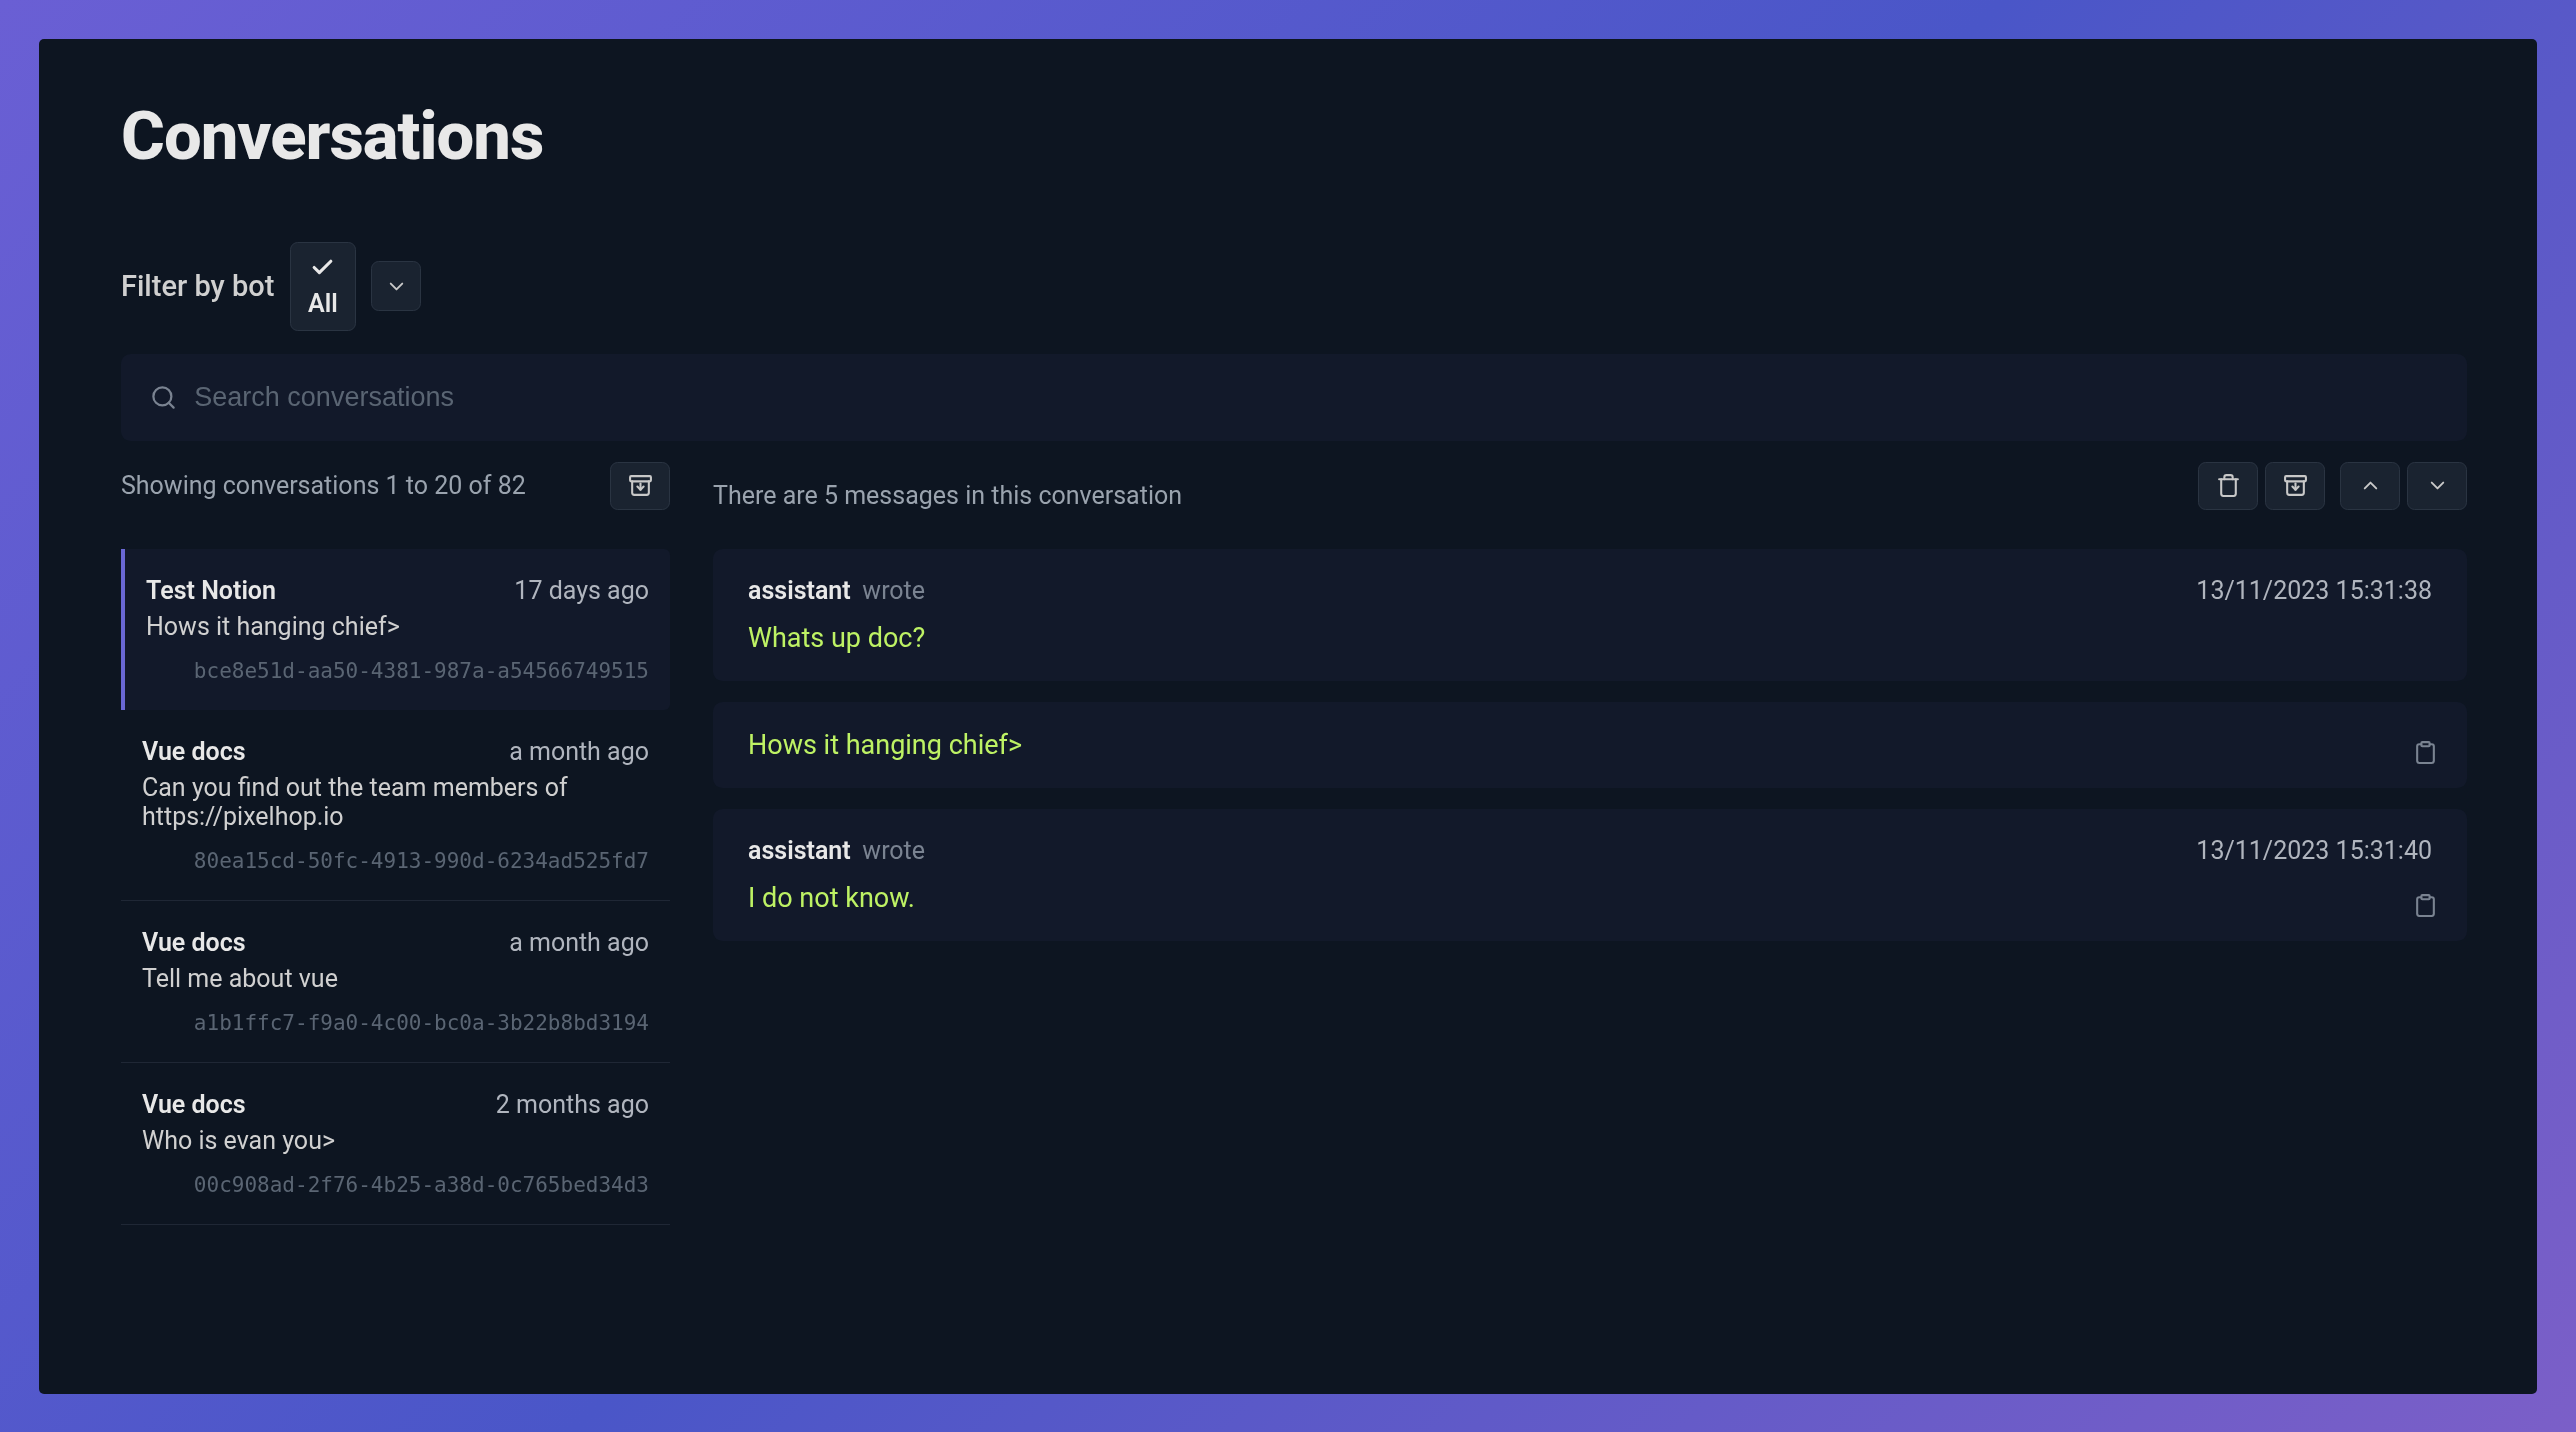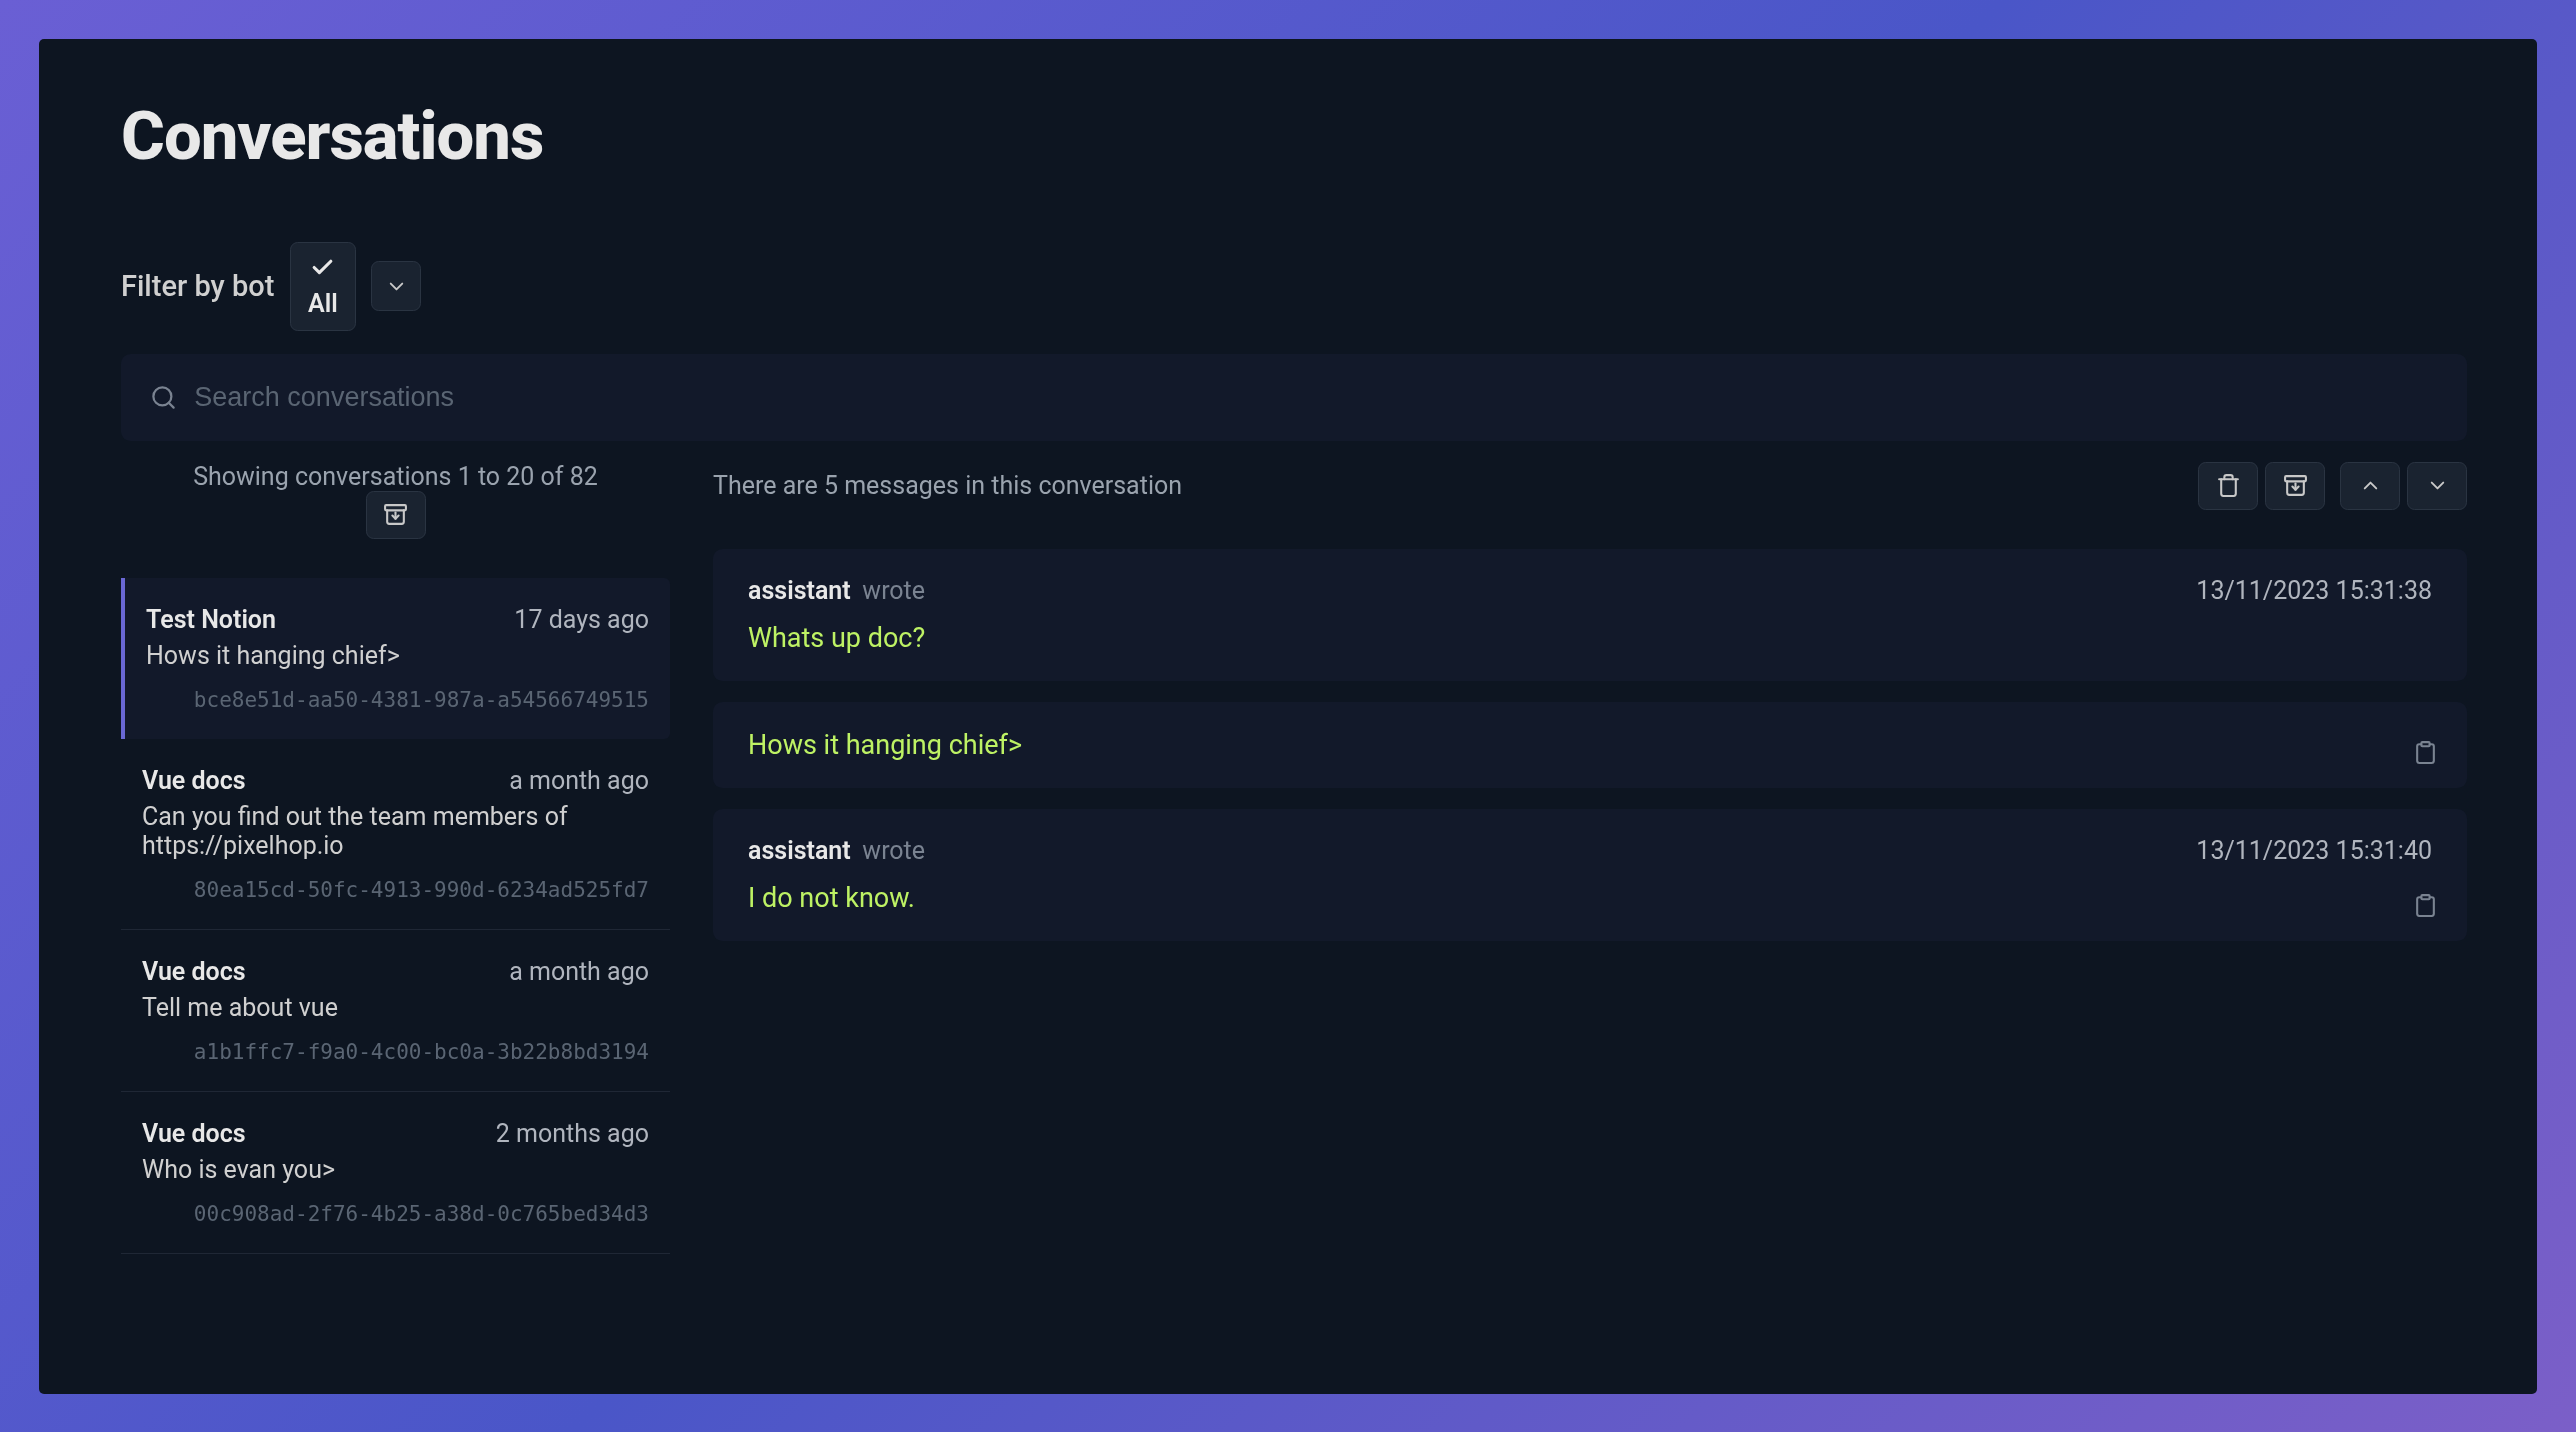--- a/index.html
+++ b/index.html
@@ -85,21 +85,20 @@
 }
 .search-wrap input::placeholder { color: #5a6573; }
 .layout { display: flex; gap: 43px; }
 .col-left { width: 549px; flex-shrink: 0; }
 .col-right { flex: 1; }
 .list-header {
   display: flex;
   justify-content: space-between;
   align-items: center;
   margin-bottom: 39px;
-  flex-direction: column;
 }
 .list-header-text { font-size: 25px; color: #9aa3ae; }
 .small-icon-btn {
   width: 60px;
   height: 48px;
   background: #1a2330;
   border: 1px solid #2a3442;
   border-radius: 7.7px;
   display: flex;
   align-items: center;
@@ -118,21 +117,21 @@
   border-radius: 0 5.8px 5.8px 0;
 }
 .conv-row1 { display: flex; justify-content: space-between; margin-bottom: 7.7px; }
 .conv-bot { font-size: 25px; font-weight: 600; }
 .conv-time { font-size: 25px; color: #b0b5be; }
 .conv-preview { font-size: 25px; color: #d0d0d0; margin-bottom: 17.3px; }
 .conv-id { font-size: 21px; color: #5a6573; text-align: right; font-family: ui-monospace, monospace; }
 .msg-header {
   display: flex;
   justify-content: space-between;
-  align-items: center;
+  align-items: flex-end;
   margin-bottom: 39px;
 }
 .msg-header-text { font-size: 25px; color: #9aa3ae; }
 .msg-header-actions { display: flex; gap: 6.7px; }
 .msg-header-actions .gap { width: 1.9px; }
 .msg-card {
   background: #12192a;
   border-radius: 9.6px;
   padding: 27px 35px;
   margin-bottom: 21px;

